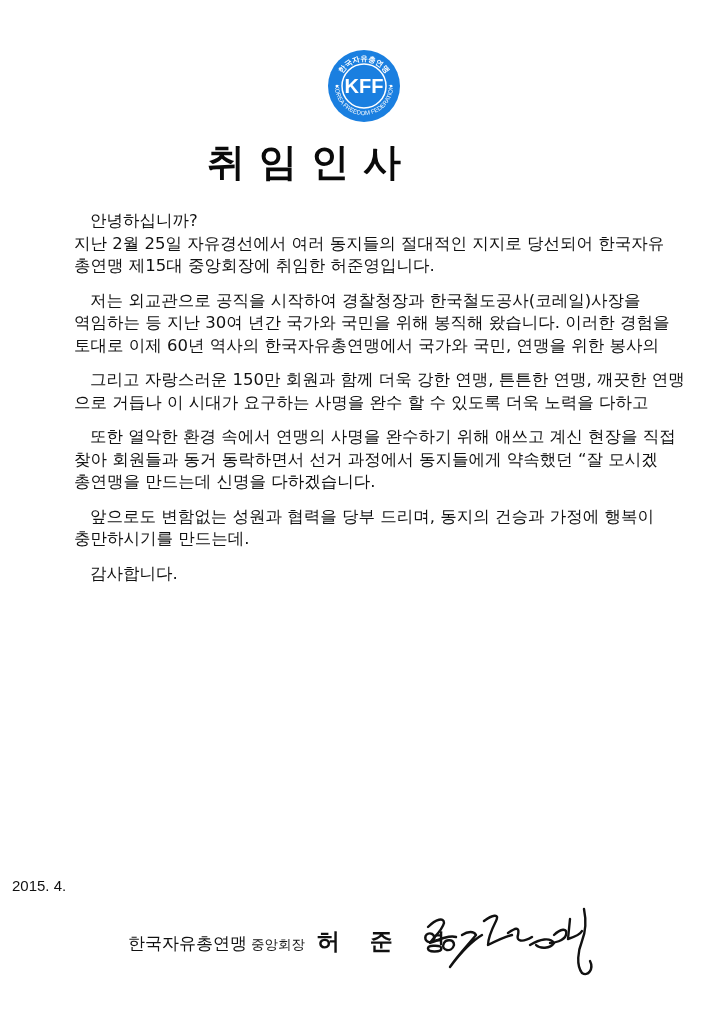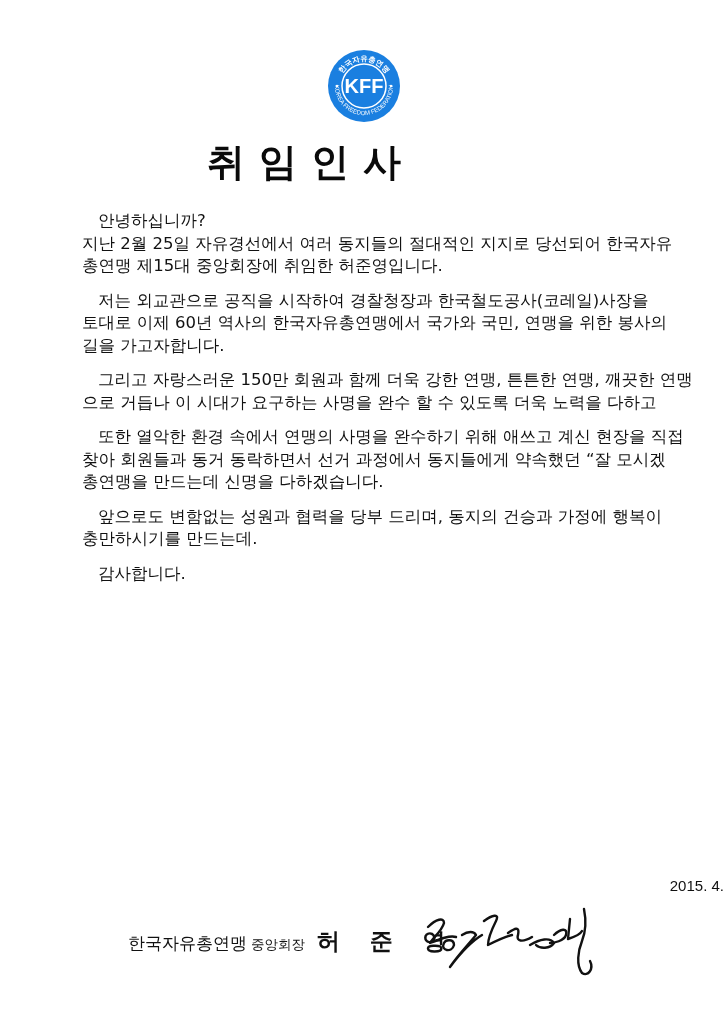--- a/index.html
+++ b/index.html
@@ -30,42 +30,42 @@
       text-align: center;
       font-family: "DejaVu Sans", sans-serif;
       font-weight: bold;
       font-size: 38px;
       letter-spacing: 14px;
       line-height: 48px;
       color: #0a0a0a;
     }
     .body-text {
       position: absolute;
-      left: 82px;
+      left: 74px;
       top: 210px;
       width: 600px;
       font-family: "DejaVu Sans", sans-serif;
       font-size: 16.5px;
       line-height: 22.5px;
       color: #111;
     }
     .para {
       margin: 0 0 12px 0;
       white-space: nowrap;
     }
     .para .line {
       display: block;
     }
     .indent { padding-left: 16px; }
     .date {
       position: absolute;
       left: 0;
       width: 724px;
       top: 877px;
-      text-align: right;
+      text-align: left;
       font-family: "Liberation Sans", sans-serif;
       font-size: 15px;
       padding-left: 12px;
       box-sizing: border-box;
     }
     .sign-line {
       position: absolute;
       left: 128px;
       top: 926px;
       display: flex;
@@ -113,22 +113,22 @@
 
   <div class="para">
     <span class="line indent">안녕하십니까?</span>
     <span class="line">지난 2월 25일 자유경선에서 여러 동지들의 절대적인 지지로 당선되어 한국자유</span>
     <span class="line">총연맹 제15대 중앙회장에 취임한 허준영입니다.</span>
   </div>
 
 
   <div class="para">
     <span class="line indent">저는 외교관으로 공직을 시작하여 경찰청장과 한국철도공사(코레일)사장을</span>
+    <span class="line">역임하는 등 지난 30여 년간 국가와 국민을 위해 봉직해 왔습니다. 이러한 경험을</span>
     <span class="line">토대로 이제 60년 역사의 한국자유총연맹에서 국가와 국민, 연맹을 위한 봉사의</span>
-    <span class="line">길을 가고자합니다.</span>
   </div>
 
   <div class="para">
     <span class="line indent">그리고 자랑스러운 150만 회원과 함께 더욱 강한 연맹, 튼튼한 연맹, 깨끗한 연맹</span>
     <span class="line">으로 거듭나 이 시대가 요구하는 사명을 완수 할 수 있도록 더욱 노력을 다하고</span>
   </div>
 
 
   <div class="para">
     <span class="line indent">또한 열악한 환경 속에서 연맹의 사명을 완수하기 위해 애쓰고 계신 현장을 직접</span>

